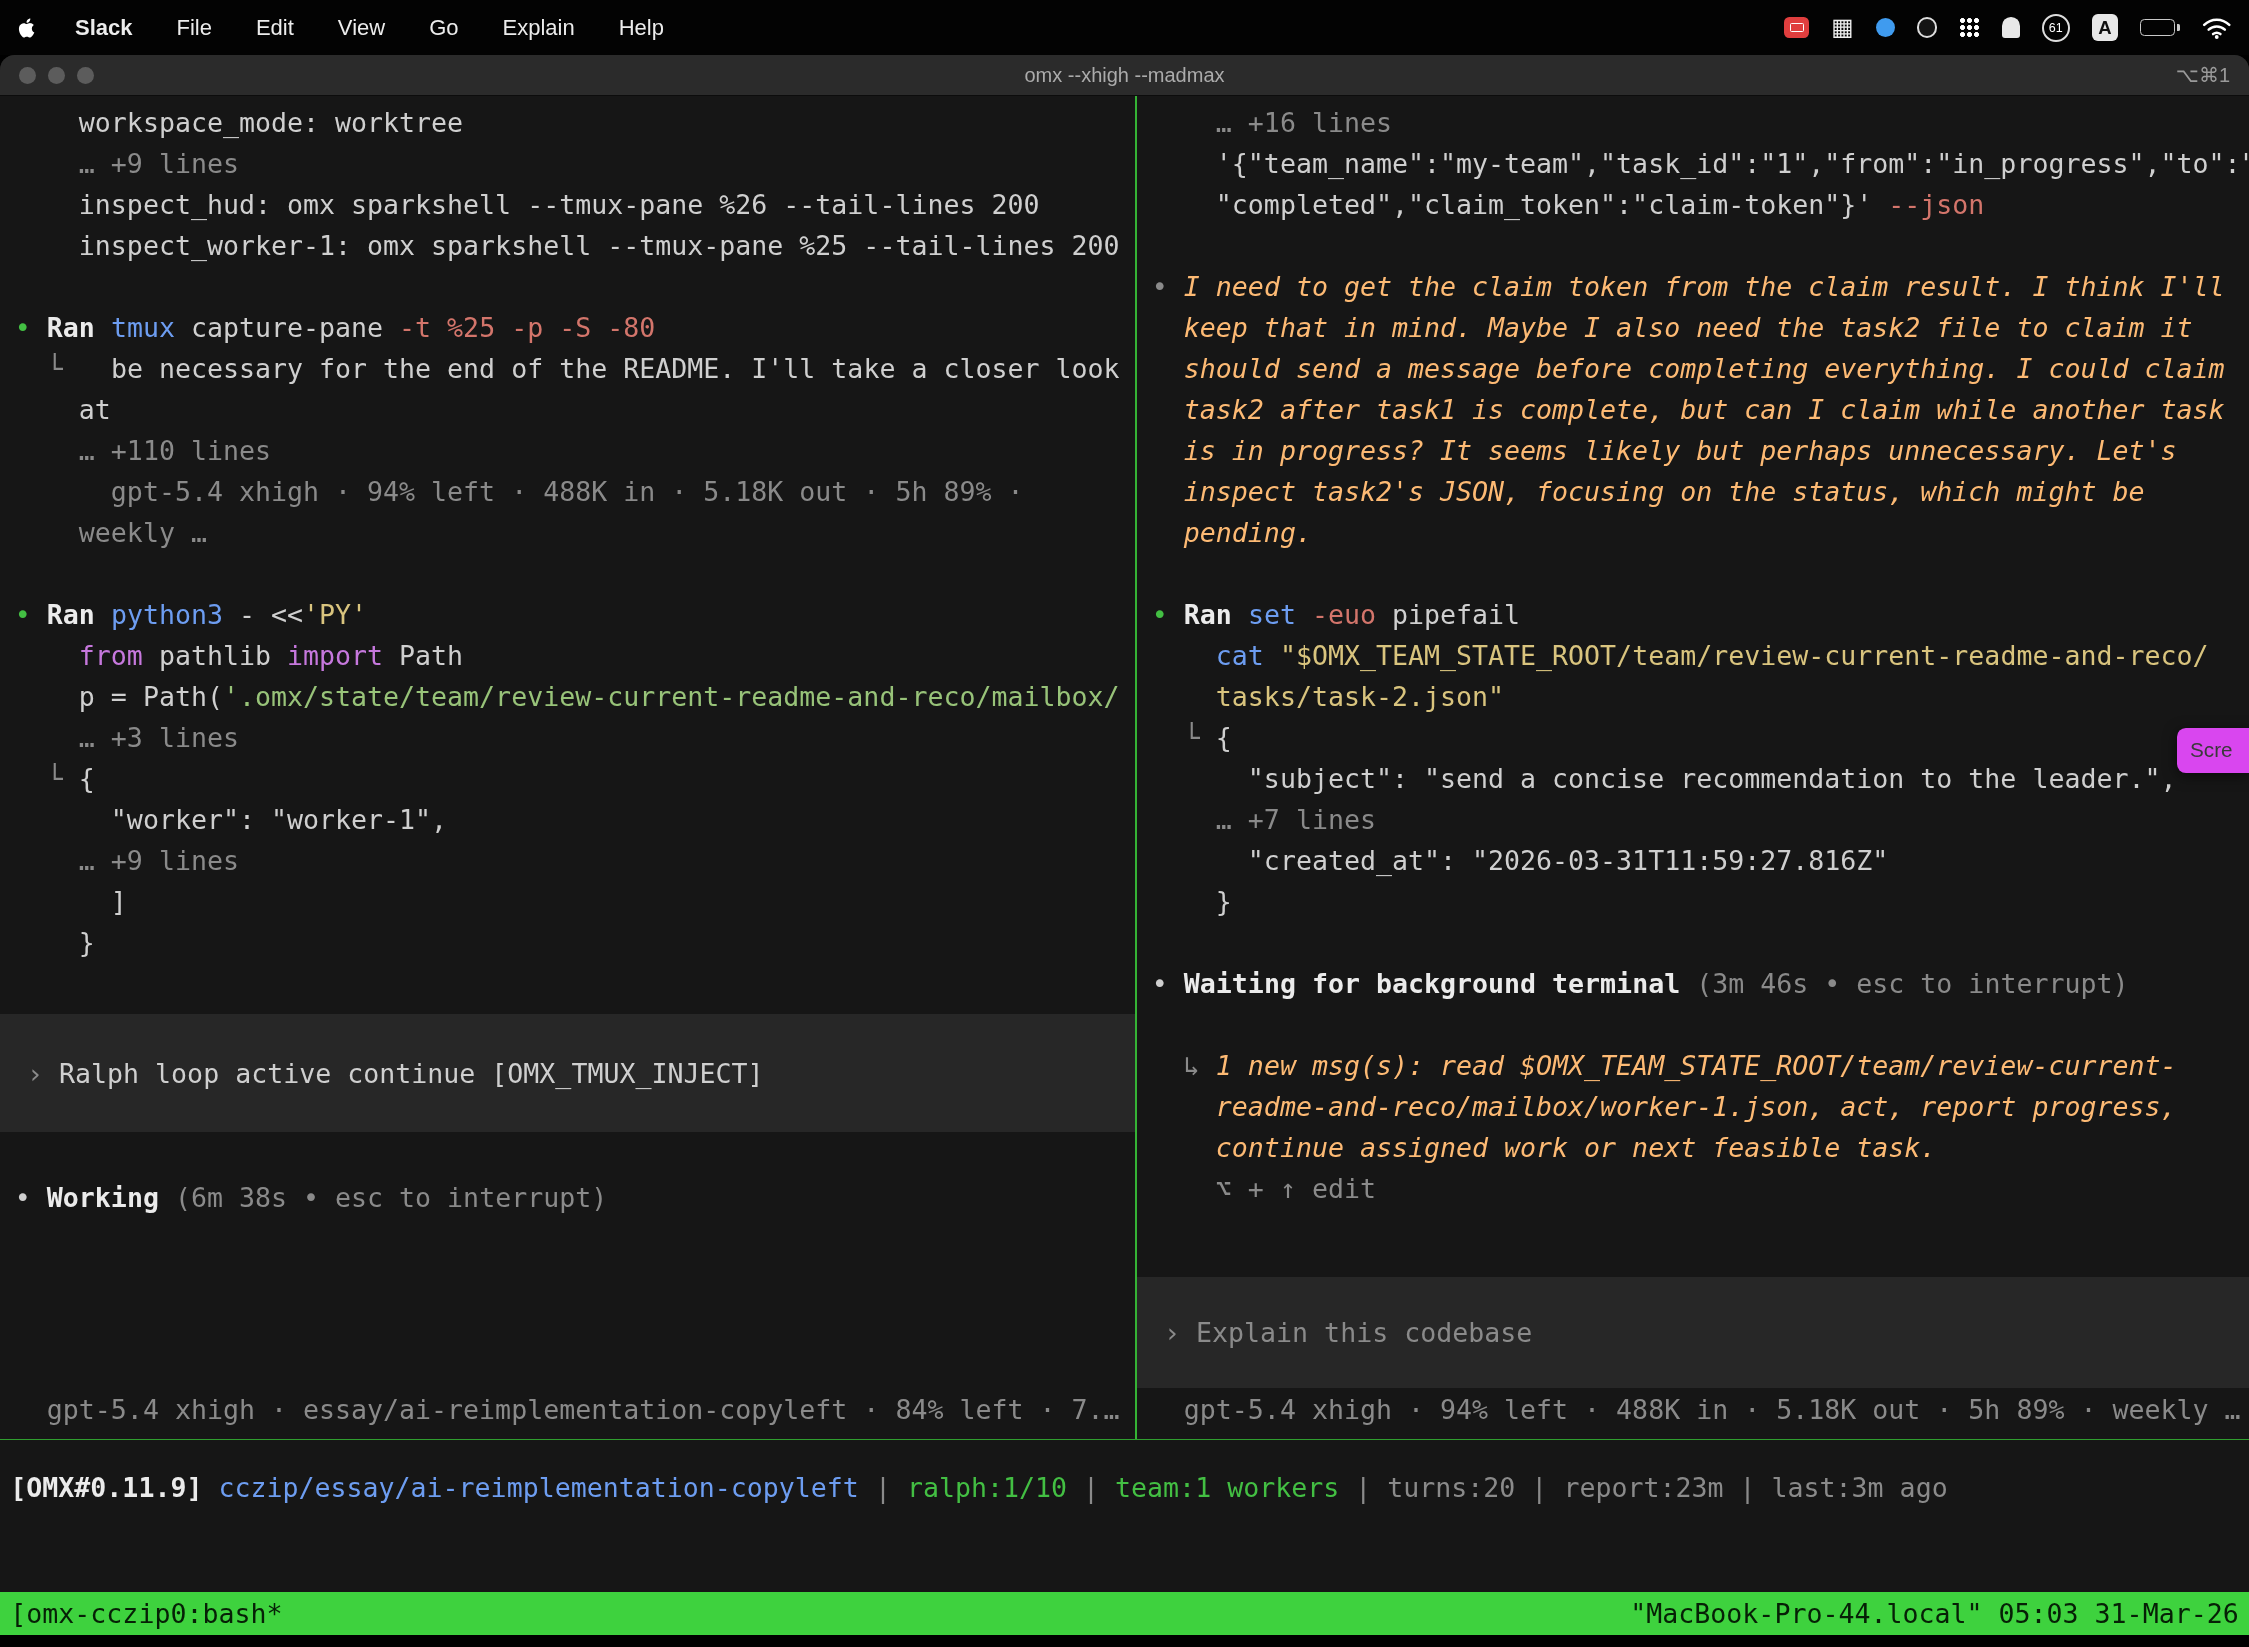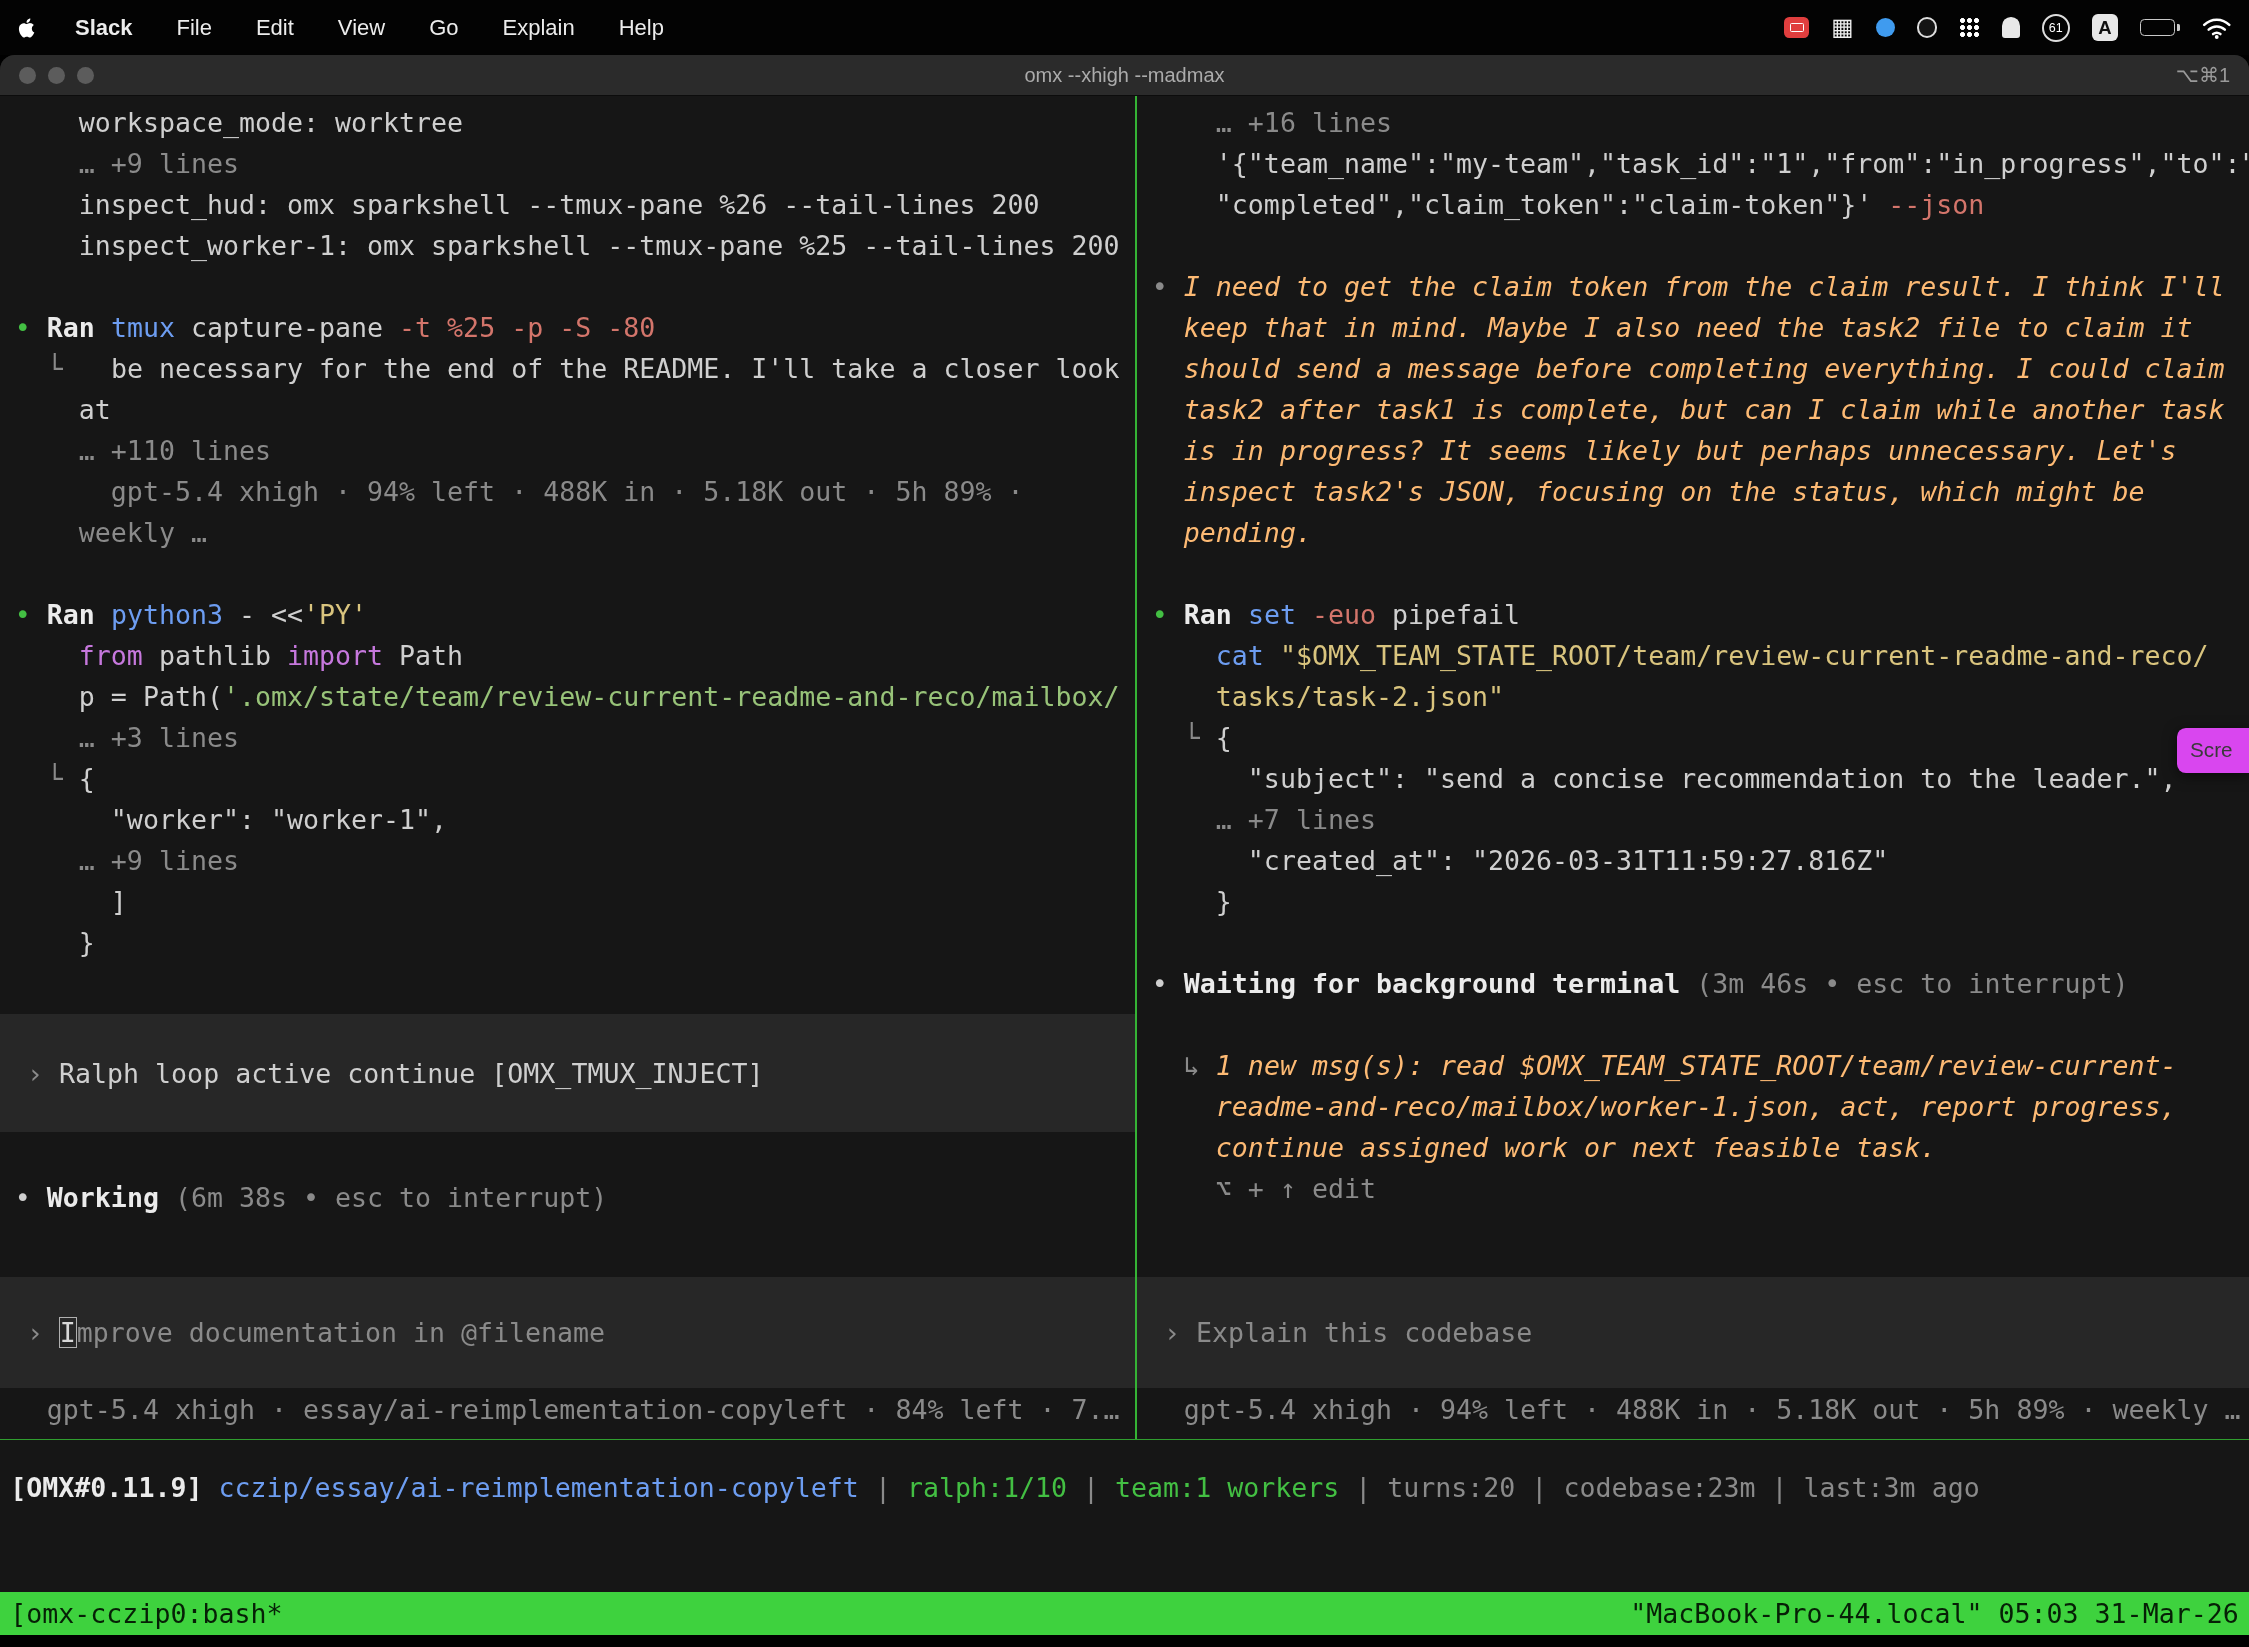--- a/index.html
+++ b/index.html
@@ -159,21 +159,20 @@
           <div class="tl"><span class="c-w">    p = Path(</span><span class="c-gs">'.omx/state/team/review-current-readme-and-reco/mailbox/</span></div>
           <div class="tl"><span class="c-dim">    … +3 lines</span></div>
           <div class="tl"><span class="c-dim">  └ </span><span class="c-w">{</span></div>
           <div class="tl"><span class="c-w">      "worker": "worker-1",</span></div>
           <div class="tl"><span class="c-dim">    … +9 lines</span></div>
           <div class="tl"><span class="c-w">      ]</span></div>
           <div class="tl"><span class="c-w">    }</span></div>
         </div>
       <div class="band band1"><span><span class="c-dim">› </span><span class="c-w">Ralph loop active continue [OMX_TMUX_INJECT]</span></span></div>
       <div class="abs-line working"><span><span class="c-w">• </span><span class="c-b">Working </span><span class="c-dim">(6m 38s • esc to interrupt)</span></span></div>
-      <div class="band band2"><span><span class="c-dim">› </span><span class="c-cur">I</span><span class="c-dim">mprove documentation in @filename</span></span></div>
       <div class="abs-line pane-status"><span><span class="c-dim">  gpt-5.4 xhigh · essay/ai-reimplementation-copyleft · 84% left · 7.…</span></span></div>
     </div>
 
     <div class="divider"></div>
 
     <div class="pane pane-right">
       <div class="lines">
           <div class="tl"><span class="c-dim">    … +16 lines</span></div>
           <div class="tl"><span class="c-w">    '{"team_name":"my-team","task_id":"1","from":"in_progress","to":"</span></div>
           <div class="tl"><span class="c-w">    "completed","claim_token":"claim-token"}' </span><span class="c-red">--json</span></div>
@@ -204,21 +203,21 @@
         </div>
       <div class="band band2"><span><span class="c-dim">› </span><span class="c-dim">Explain this codebase</span></span></div>
       <div class="abs-line pane-status"><span><span class="c-dim">  gpt-5.4 xhigh · 94% left · 488K in · 5.18K out · 5h 89% · weekly …</span></span></div>
     </div>
 
     <div class="popup">
       <span>Scre</span>
     </div>
   </div>
 
-  <div class="omx-line"><span class="c-b">[OMX#0.11.9] </span><span class="c-blue">cczip/essay/ai-reimplementation-copyleft </span><span class="c-dim">| </span><span class="c-grn">ralph:1/10 </span><span class="c-dim">| </span><span class="c-grn">team:1 workers </span><span class="c-dim">| turns:20 | codebase:23m | last:3m ago</span></div>
+  <div class="omx-line"><span class="c-b">[OMX#0.11.9] </span><span class="c-blue">cczip/essay/ai-reimplementation-copyleft </span><span class="c-dim">| </span><span class="c-grn">ralph:1/10 </span><span class="c-dim">| </span><span class="c-grn">team:1 workers </span><span class="c-dim">| turns:20 | report:23m | last:3m ago</span></div>
 
   <div class="spacer"></div>
 
   <div class="tmux-bar">
     <span>[omx-cczip0:bash*</span>
     <span>"MacBook-Pro-44.local" 05:03 31-Mar-26</span>
   </div>
   <div class="bottom-strip"></div>
 
 </div>

